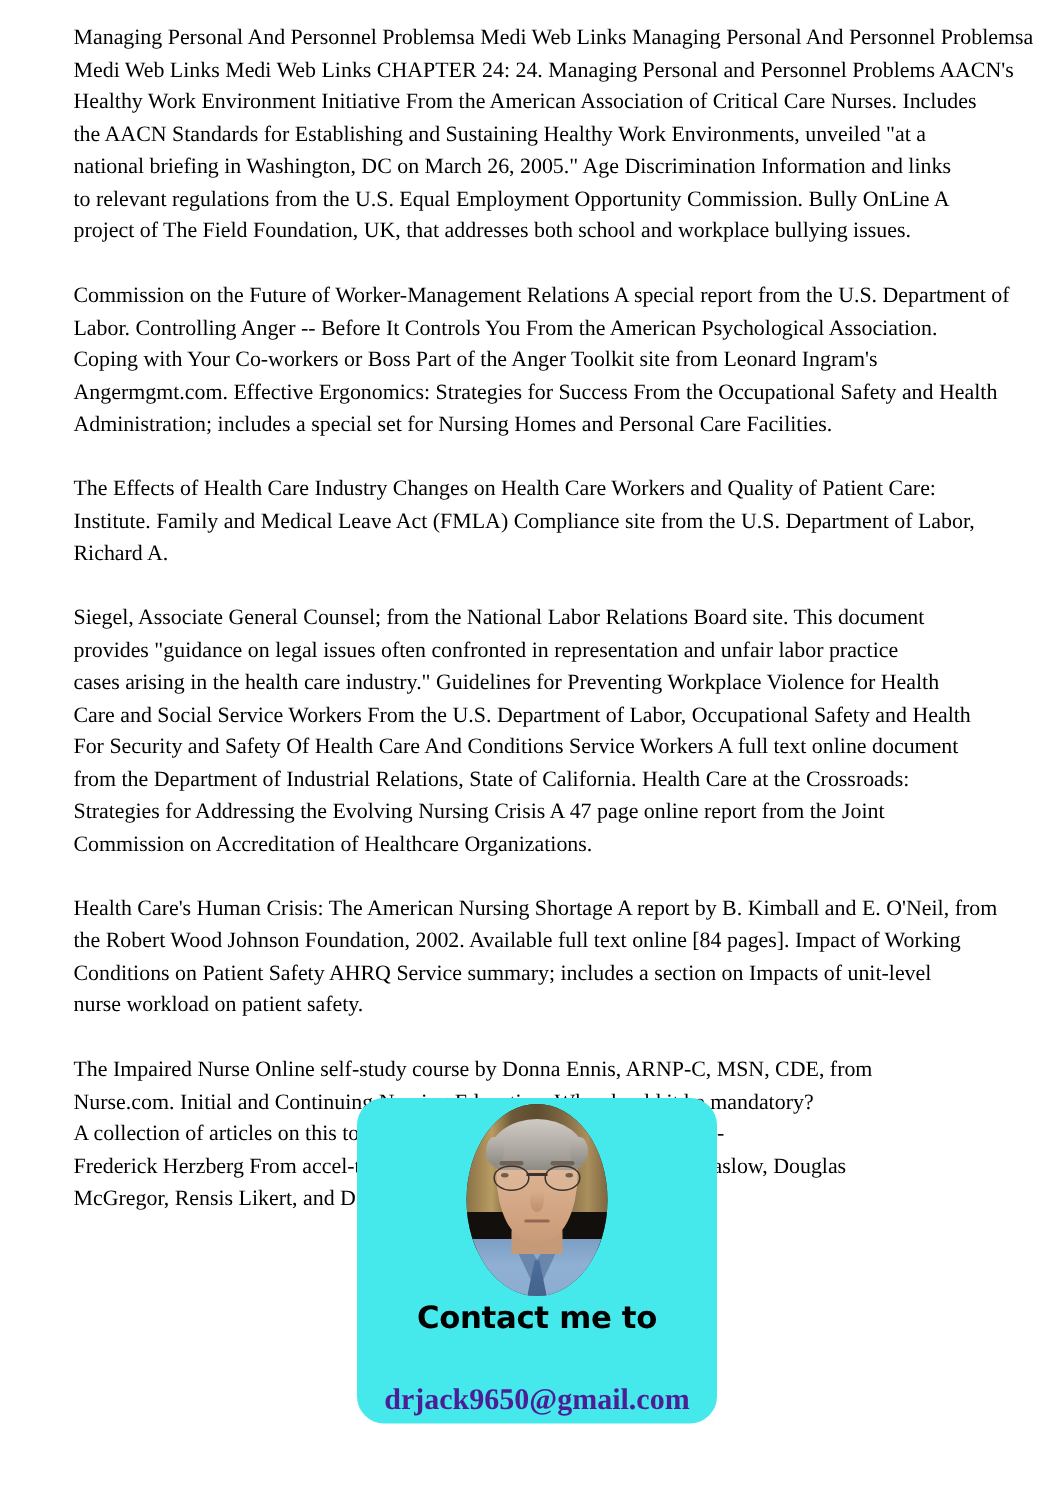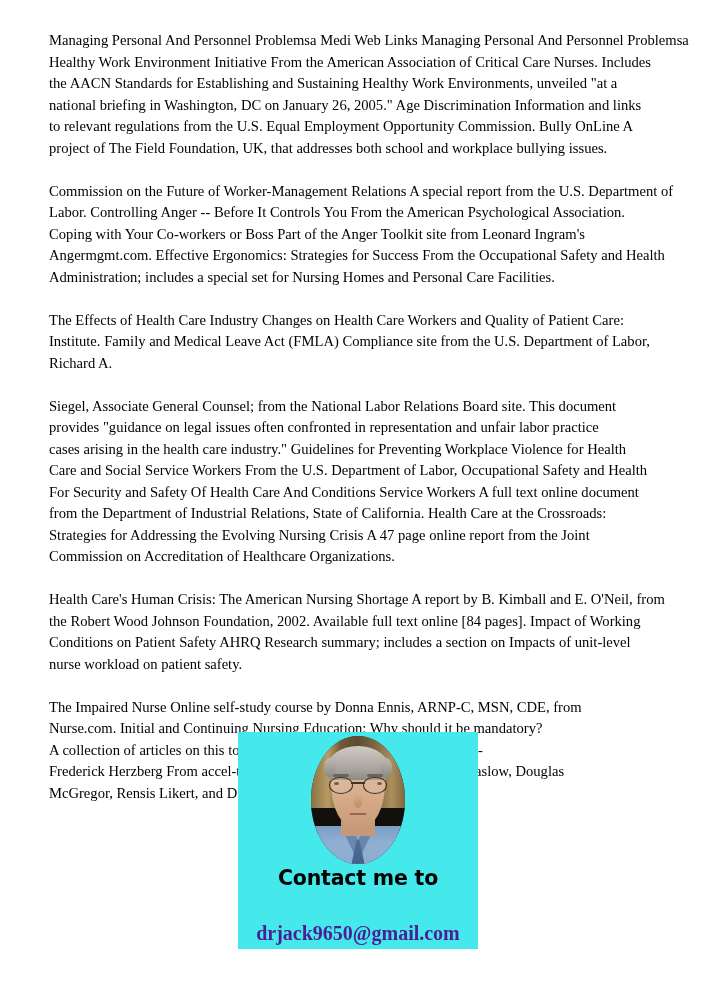--- a/index.html
+++ b/index.html
@@ -19,21 +19,21 @@
     position: absolute;
     left: 0;
     top: 0;
     width: 708px;
     height: 1000px;
   }
 
   .doc-body {
     position: absolute;
     left: 49px;
-    top: 30px;
+    top: 15px;
     width: 630px;
   }
 
   .para {
     font-family: "Liberation Serif", "DejaVu Serif", serif;
     font-size: 14.6px;
     line-height: 21.5px;
     color: #000000;
     margin: 0 0 21.5px 0;
     text-align: left;
@@ -196,23 +196,24 @@
   }
 </style>
 </head>
 <body>
 
 <div id="doc">
   <div class="doc-body">
 
     <p class="para">
       <span class="ln">Managing Personal And Personnel Problemsa Medi Web Links Managing Personal And Personnel Problemsa</span>
+      <span class="ln">Medi Web Links Medi Web Links CHAPTER 24: 24. Managing Personal and Personnel Problems AACN's</span>
       <span class="ln">Healthy Work Environment Initiative From the American Association of Critical Care Nurses. Includes</span>
       <span class="ln">the AACN Standards for Establishing and Sustaining Healthy Work Environments, unveiled "at a</span>
-      <span class="ln">national briefing in Washington, DC on January 26, 2005." Age Discrimination Information and links</span>
+      <span class="ln">national briefing in Washington, DC on March 26, 2005." Age Discrimination Information and links</span>
       <span class="ln">to relevant regulations from the U.S. Equal Employment Opportunity Commission. Bully OnLine A</span>
       <span class="ln">project of The Field Foundation, UK, that addresses both school and workplace bullying issues.</span>
     </p>
 
     <p class="para">
       <span class="ln">Commission on the Future of Worker-Management Relations A special report from the U.S. Department of</span>
       <span class="ln">Labor. Controlling Anger -- Before It Controls You From the American Psychological Association.</span>
       <span class="ln">Coping with Your Co-workers or Boss Part of the Anger Toolkit site from Leonard Ingram's</span>
       <span class="ln">Angermgmt.com. Effective Ergonomics: Strategies for Success From the Occupational Safety and Health</span>
       <span class="ln">Administration; includes a special set for Nursing Homes and Personal Care Facilities.</span>
@@ -231,36 +232,36 @@
       <span class="ln">Care and Social Service Workers From the U.S. Department of Labor, Occupational Safety and Health</span>
       <span class="ln">For Security and Safety Of Health Care And Conditions Service Workers A full text online document</span>
       <span class="ln">from the Department of Industrial Relations, State of California. Health Care at the Crossroads:</span>
       <span class="ln">Strategies for Addressing the Evolving Nursing Crisis A 47 page online report from the Joint</span>
       <span class="ln">Commission on Accreditation of Healthcare Organizations.</span>
     </p>
 
     <p class="para">
       <span class="ln">Health Care's Human Crisis: The American Nursing Shortage A report by B. Kimball and E. O'Neil, from</span>
       <span class="ln">the Robert Wood Johnson Foundation, 2002. Available full text online [84 pages]. Impact of Working</span>
-      <span class="ln">Conditions on Patient Safety AHRQ Research summary; includes a section on Impacts of unit-level</span>
+      <span class="ln">Conditions on Patient Safety AHRQ Service summary; includes a section on Impacts of unit-level</span>
       <span class="ln">nurse workload on patient safety.</span>
     </p>
 
     <p class="para">
       <span class="ln">The Impaired Nurse Online self-study course by Donna Ennis, ARNP-C, MSN, CDE, from</span>
       <span class="ln">Nurse.com. Initial and Continuing Nursing Education: Why should it be mandatory?</span>
       <span class="ln">A collection of articles on this topic from Nurse.com. Motivation Theory -</span>
       <span class="ln">Frederick Herzberg From accel-team.com; also Elton Mayo, Abraham Maslow, Douglas</span>
       <span class="ln">McGregor, Rensis Likert, and D</span>
     </p>
 
   </div>
 </div>
 
-<div id="contact-overlay" style="background: rgb(69, 233, 236);">
+<div id="contact-overlay" style="background: rgb(69, 233, 236); border-radius: 18px;">
   <div class="portrait-wrap">
     <div class="portrait">
       <div class="ph-wall"></div>
       <div class="ph-darkback"></div>
       <div class="ph-shirt"></div>
       <div class="ph-neck"></div>
       <div class="ph-face"></div>
       <div class="ph-hair"></div>
       <div class="ph-brow l"></div>
       <div class="ph-brow r"></div>

